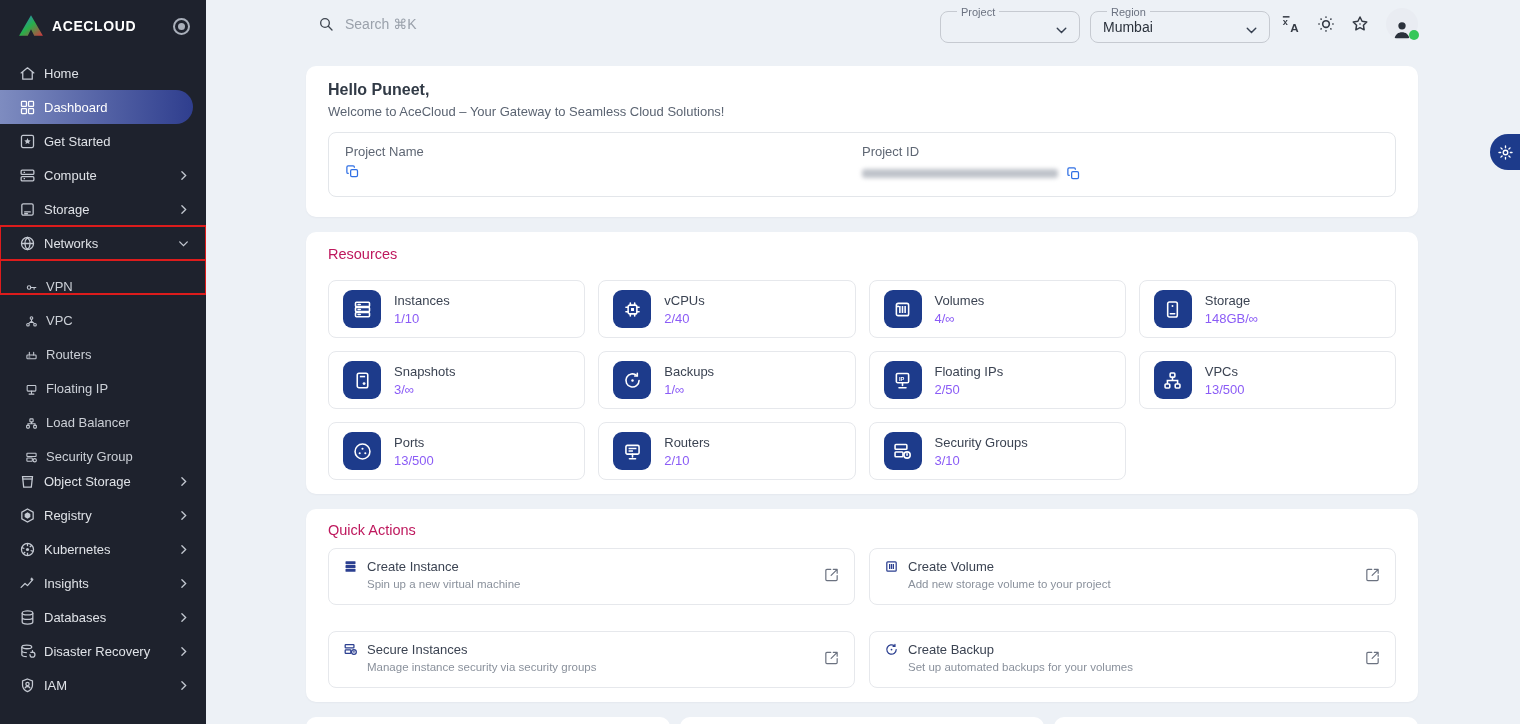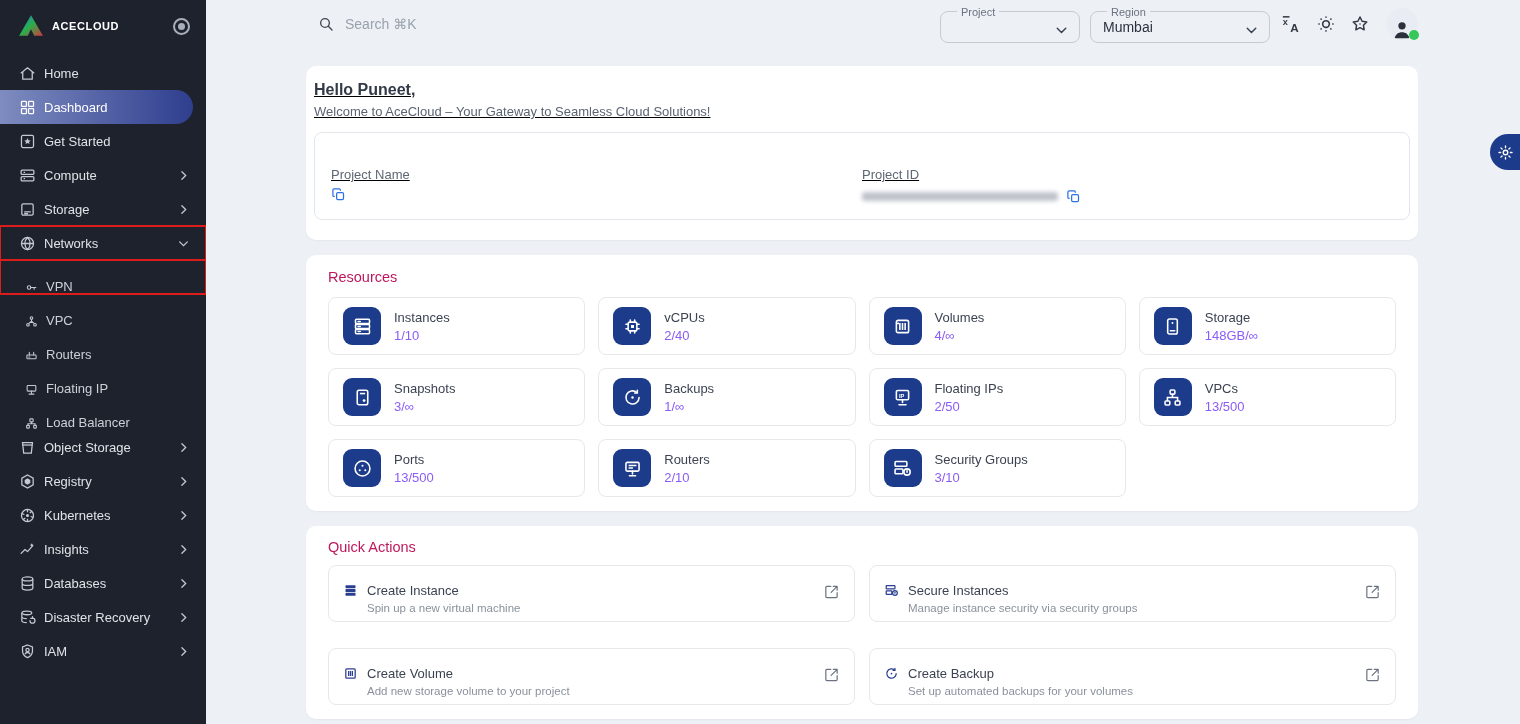--- a/index.html
+++ b/index.html
@@ -3,21 +3,21 @@
 <meta charset="utf-8">
 <style>
   * { margin:0; padding:0; box-sizing:border-box; }
   html,body { width:1520px; height:724px; overflow:hidden; }
   body { font-family:"Liberation Sans", sans-serif; background:#edf1f6; display:flex; }
 
   
   .sidebar { width:206px; min-width:206px; height:100%; background:#1e222d; color:#dfe2e7; overflow:hidden; }
   .logo-row { display:flex; align-items:center; padding:14px 16px 14px 18px; }
   .logo-mark { width:26px; height:24px; margin-right:8px; }
-  .logo-text { color:#fff; font-weight:bold; font-size:11px; letter-spacing:.6px; flex:1; }
+  .logo-text { color:#fff; font-weight:bold; font-size:14px; letter-spacing:.6px; flex:1; }
   .collapse-toggle { width:17px; height:17px; border:2px solid #a9afba; border-radius:50%; position:relative; cursor:pointer; }
   .collapse-toggle::after { content:""; position:absolute; left:50%; top:50%; width:7px; height:7px; margin:-3.5px 0 0 -3.5px; background:#a9afba; border-radius:50%; }
   .nav { padding-top:4px; }
   .nav-item { display:flex; align-items:center; height:34px; padding-left:19px; padding-right:16px; font-size:13px; color:#dfe2e7; cursor:pointer; }
   .nav-item .nav-icon { width:17px; height:17px; color:#c3c8d1; display:flex; align-items:center; justify-content:center; margin-right:8px; }
   .nav-item .nav-icon svg { width:17px; height:17px; }
   .nav-item.sub { padding-left:25px; color:#ccd0d7;align-items:flex-end; }
   .nav-item.sub .nav-icon, .nav-item.sub .nav-icon svg { width:13px; height:13px; }
   .nav-item .chev { margin-left:auto; color:#c3c8d1; display:flex; }
   .nav-item .chev svg { width:13px; height:13px; }
@@ -44,47 +44,47 @@
   .avatar-wrap { position:relative; width:32px; height:32px; margin-left:4px; cursor:pointer; }
   .avatar { width:32px; height:32px; border-radius:50%; background:#e9ecf2; display:flex; align-items:flex-end; justify-content:center; overflow:hidden; }
   .avatar svg { width:22px; height:22px; }
   .status-dot { position:absolute; right:-1px; bottom:0; width:10px; height:10px; border-radius:50%; background:#35c759; }
 
   .content { padding:18px 102px 0 100px; }
   .section { background:#fff; border-radius:10px; box-shadow:0 1px 2px rgba(20,30,60,.04); }
   .section + .section { margin-top:15px; }
 
   
-  .greet { padding:15px 8px 20px;text-decoration:underline; }
+  .greet { padding:15px 22px 20px; }
   .greet-title { font-size:16px; font-weight:bold; color:#313a46; }
   .greet-sub { font-size:13px; color:#5b6472; margin-top:5px; }
   .proj-card { border:1px solid #e3e6ea; border-radius:8px; margin-top:13px; padding:11px 16px 13px; display:flex; }
-  .proj-col { width:50%;margin-top:23px; }
+  .proj-col { width:50%; }
   .proj-label { font-size:13px; color:#5f6774; }
   .copy-ic { color:#2f6fe4; display:inline-flex; margin-top:5px; cursor:pointer; }
   .copy-ic svg { width:15px; height:15px; }
   .redacted-row { display:flex; align-items:center; gap:8px; margin-top:7px; }
   .redacted { width:196px; height:9px; border-radius:3px; background:#bfc3ca; filter:blur(2px); }
   .redacted-row .copy-ic { margin-top:0; }
 
   
   .res { padding:14px 22px 14px; }
   .sec-title { font-size:14.5px; color:#be185d; }
-  .res-grid { margin-top:12px; display:grid; grid-template-columns:repeat(4,1fr); gap:13px; }
+  .res-grid { margin-top:18px; display:grid; grid-template-columns:repeat(4,1fr); gap:13px; }
   .res-card { display:flex; align-items:center; gap:13px; border:1px solid #e6e8ec; border-radius:8px; padding:10px 14px; height:58px; background:#fff; cursor:pointer; }
   .res-tile { width:38px; height:38px; min-width:38px; border-radius:9px; background:#1d3b8b; color:#fff; display:flex; align-items:center; justify-content:center; }
   .res-tile svg { width:21px; height:21px; }
   .res-label { font-size:13px; color:#3b4352; }
   .res-value { font-size:13px; color:#8b5cf6; margin-top:3px; }
 
   
   .qa { padding:13px 22px 14px; }
   .qa-grid { margin-top:10px; display:grid; grid-template-columns:1fr 1fr; gap:26px 14px; }
   .qa-card { border:1px solid #e6e8ec; border-radius:8px; padding:10px 14px; height:57px; position:relative; cursor:pointer; background:#fff; }
-  .qa-head { display:flex; align-items:center; gap:9px;margin-top:7px; }
+  .qa-head { display:flex; align-items:center; gap:9px; }
   .qa-head svg { width:15px; height:15px; color:#2b3f90; }
   .qa-title { font-size:13px; color:#3b4352; }
   .qa-sub { font-size:11.5px; color:#8a919c; margin-left:24px; margin-top:4px; }
   .qa-link { position:absolute; right:14px; top:50%; transform:translateY(-50%); color:#6b7280; }
   .qa-link svg { width:17px; height:17px; }
 
   
   .bottom-row { margin-top:15px; display:grid; grid-template-columns:1fr 1fr 1fr; gap:10px; }
   .bottom-card { background:#fff; border-radius:10px 10px 0 0; height:60px; display:flex; justify-content:center; padding-top:7px; color:#3d434d; }
   .bottom-card svg { width:20px; height:20px; }
@@ -242,20 +242,30 @@
           <svg viewBox="0 0 24 24" fill="none" stroke="currentColor" stroke-width="2">
             <rect x="9" y="3.5" width="6" height="5.5" rx="1"></rect>
             <rect x="3" y="15.5" width="5" height="5" rx="1"></rect>
             <rect x="16" y="15.5" width="5" height="5" rx="1"></rect>
             <path d="M12 9v3.5M12 12.5H5.5v3M12 12.5h6.5v3"></path>
           </svg>
         </span>
       <span class="nav-label">Load Balancer</span>
     </div>
 
+    <div class="nav-item sub">
+      <span class="nav-icon">
+          <svg viewBox="0 0 24 24" fill="none" stroke="currentColor" stroke-width="2">
+            <rect x="3.5" y="4" width="17" height="6" rx="1"></rect>
+            <rect x="3.5" y="13" width="10" height="6" rx="1"></rect>
+            <circle cx="18" cy="17" r="3"></circle>
+          </svg>
+        </span>
+      <span class="nav-label">Security Group</span>
+    </div>
 
     <div class="nav-item">
       <span class="nav-icon">
           <svg viewBox="0 0 24 24" fill="none" stroke="currentColor" stroke-width="1.8">
             <path d="M5 5h14l-1.6 15H6.6z"></path>
             <path d="M5 8.5h14"></path>
           </svg>
         </span>
       <span class="nav-label">Object Storage</span>
       <span class="chev">
@@ -629,51 +639,51 @@
           <div class="qa-sub">Spin up a new virtual machine</div>
           <span class="qa-link"><svg viewBox="0 0 24 24" fill="none" stroke="currentColor" stroke-width="1.7" stroke-linecap="round" stroke-linejoin="round">
                 <path d="M20 13v5.5A1.5 1.5 0 0 1 18.5 20h-13A1.5 1.5 0 0 1 4 18.5v-13A1.5 1.5 0 0 1 5.5 4H11"></path>
                 <path d="M14.5 4H20v5.5M20 4l-8.5 8.5"></path>
               </svg></span>
         </div>
 
         <div class="qa-card">
           <div class="qa-head">
             <svg viewBox="0 0 24 24" fill="none" stroke="currentColor" stroke-width="2">
+                <rect x="4.5" y="4.5" width="15" height="15" rx="1.5"></rect>
+                <path d="M9 8v8M12 8v8M15 8v8"></path>
+              </svg>
+            <span class="qa-title">Create Volume</span>
+          </div>
+          <div class="qa-sub">Add new storage volume to your project</div>
+          <span class="qa-link"><svg viewBox="0 0 24 24" fill="none" stroke="currentColor" stroke-width="1.7" stroke-linecap="round" stroke-linejoin="round">
+                <path d="M20 13v5.5A1.5 1.5 0 0 1 18.5 20h-13A1.5 1.5 0 0 1 4 18.5v-13A1.5 1.5 0 0 1 5.5 4H11"></path>
+                <path d="M14.5 4H20v5.5M20 4l-8.5 8.5"></path>
+              </svg></span>
+        </div>
+
+        <div class="qa-card">
+          <div class="qa-head">
+            <svg viewBox="0 0 24 24" fill="none" stroke="currentColor" stroke-width="2">
                 <rect x="3.5" y="4" width="14" height="5.5" rx="1"></rect>
                 <rect x="3.5" y="12.5" width="9" height="5.5" rx="1"></rect>
                 <circle cx="17.5" cy="16" r="3.8"></circle>
                 <path d="M17.5 14.3v2" stroke-linecap="round"></path>
               </svg>
             <span class="qa-title">Secure Instances</span>
           </div>
           <div class="qa-sub">Manage instance security via security groups</div>
           <span class="qa-link"><svg viewBox="0 0 24 24" fill="none" stroke="currentColor" stroke-width="1.7" stroke-linecap="round" stroke-linejoin="round">
                 <path d="M20 13v5.5A1.5 1.5 0 0 1 18.5 20h-13A1.5 1.5 0 0 1 4 18.5v-13A1.5 1.5 0 0 1 5.5 4H11"></path>
                 <path d="M14.5 4H20v5.5M20 4l-8.5 8.5"></path>
               </svg></span>
         </div>
 
         <div class="qa-card">
           <div class="qa-head">
-            <svg viewBox="0 0 24 24" fill="none" stroke="currentColor" stroke-width="2">
-                <rect x="4.5" y="4.5" width="15" height="15" rx="1.5"></rect>
-                <path d="M9 8v8M12 8v8M15 8v8"></path>
-              </svg>
-            <span class="qa-title">Create Volume</span>
-          </div>
-          <div class="qa-sub">Add new storage volume to your project</div>
-          <span class="qa-link"><svg viewBox="0 0 24 24" fill="none" stroke="currentColor" stroke-width="1.7" stroke-linecap="round" stroke-linejoin="round">
-                <path d="M20 13v5.5A1.5 1.5 0 0 1 18.5 20h-13A1.5 1.5 0 0 1 4 18.5v-13A1.5 1.5 0 0 1 5.5 4H11"></path>
-                <path d="M14.5 4H20v5.5M20 4l-8.5 8.5"></path>
-              </svg></span>
-        </div>
-
-        <div class="qa-card">
-          <div class="qa-head">
             <svg viewBox="0 0 24 24" fill="none" stroke="currentColor" stroke-width="2" stroke-linecap="round">
                 <path d="M19.5 12a7.5 7.5 0 1 1-2.6-5.7"></path>
                 <path d="M17.5 3.8v3h-3"></path>
                 <circle cx="12" cy="12" r="1.4" fill="currentColor" stroke="none"></circle>
               </svg>
             <span class="qa-title">Create Backup</span>
           </div>
           <div class="qa-sub">Set up automated backups for your volumes</div>
           <span class="qa-link"><svg viewBox="0 0 24 24" fill="none" stroke="currentColor" stroke-width="1.7" stroke-linecap="round" stroke-linejoin="round">
                 <path d="M20 13v5.5A1.5 1.5 0 0 1 18.5 20h-13A1.5 1.5 0 0 1 4 18.5v-13A1.5 1.5 0 0 1 5.5 4H11"></path>

